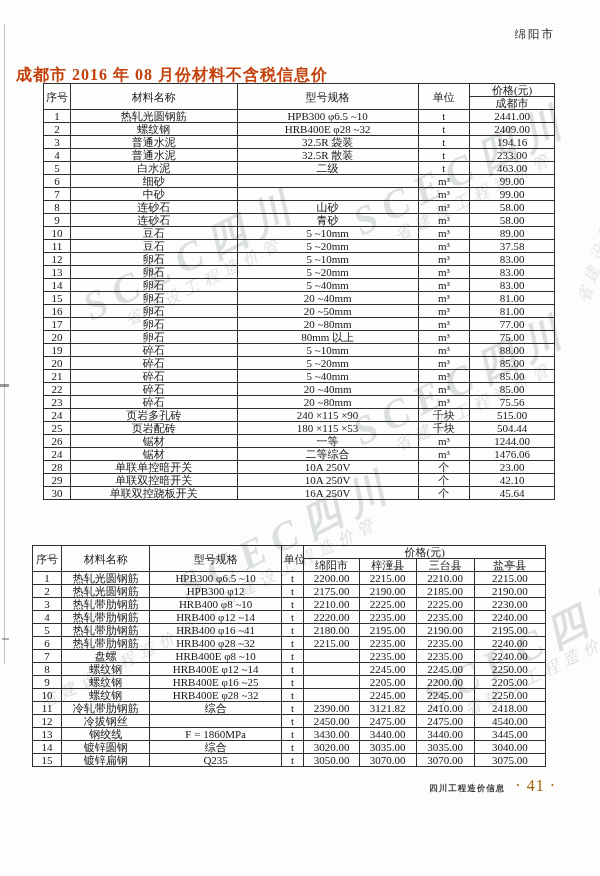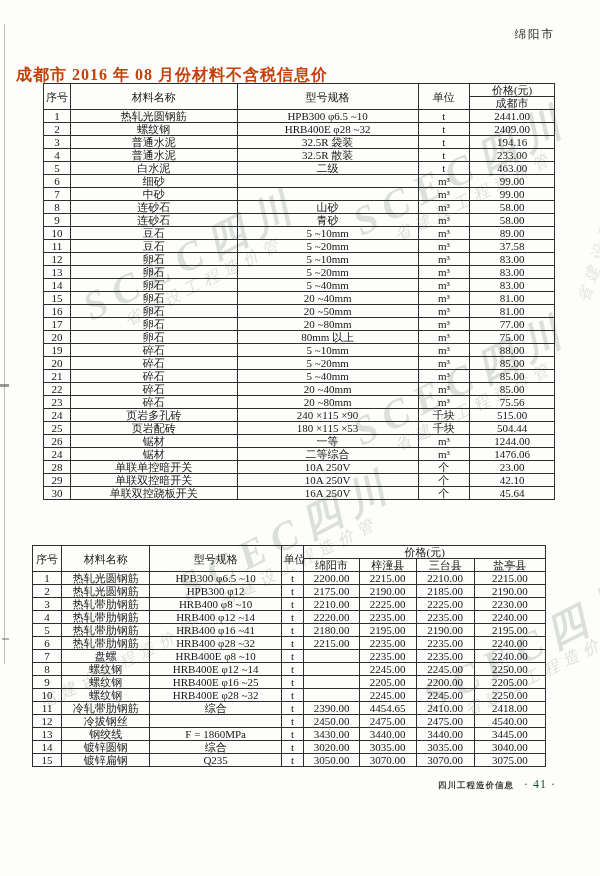--- a/index.html
+++ b/index.html
@@ -65,21 +65,21 @@
   td.cell-left-sm { text-align:left; padding-left:5px; }
 
   .footer {
     position:absolute; top:777px; right:44px;
     display:flex; align-items:baseline; gap:10px;
   }
   .footer .journal {
     font-size:8.5px; font-weight:bold; color:#3a3a3a; letter-spacing:1px;
     font-family:Liberation Mono, monospace;
   }
-  .footer .pageno { font-size:12px; color:#14532d; letter-spacing:1px; }
+  .footer .pageno { font-size:16px; color:#a16207; letter-spacing:1px; }
 
   .wm {
     position:absolute;
     pointer-events:none;
     text-align:center;
     font-style:italic;
     color:rgba(128,142,132,0.26);
     transform:rotate(-27deg);
     user-select:none;
   }
@@ -488,21 +488,21 @@
           <td>2245.00</td>
           <td>2245.00</td>
           <td>2250.00</td>
         </tr>
         <tr>
           <td>11</td>
           <td class="cell-left">冷轧带肋钢筋</td>
           <td class="cell-left-sm">综合</td>
           <td>t</td>
           <td>2390.00</td>
-          <td>4454.65</td>
+          <td>3121.82</td>
           <td>2410.00</td>
           <td>2418.00</td>
         </tr>
         <tr>
           <td>12</td>
           <td class="cell-left">冷拔钢丝</td>
           <td class="cell-left-sm"></td>
           <td>t</td>
           <td>2450.00</td>
           <td>2475.00</td>

